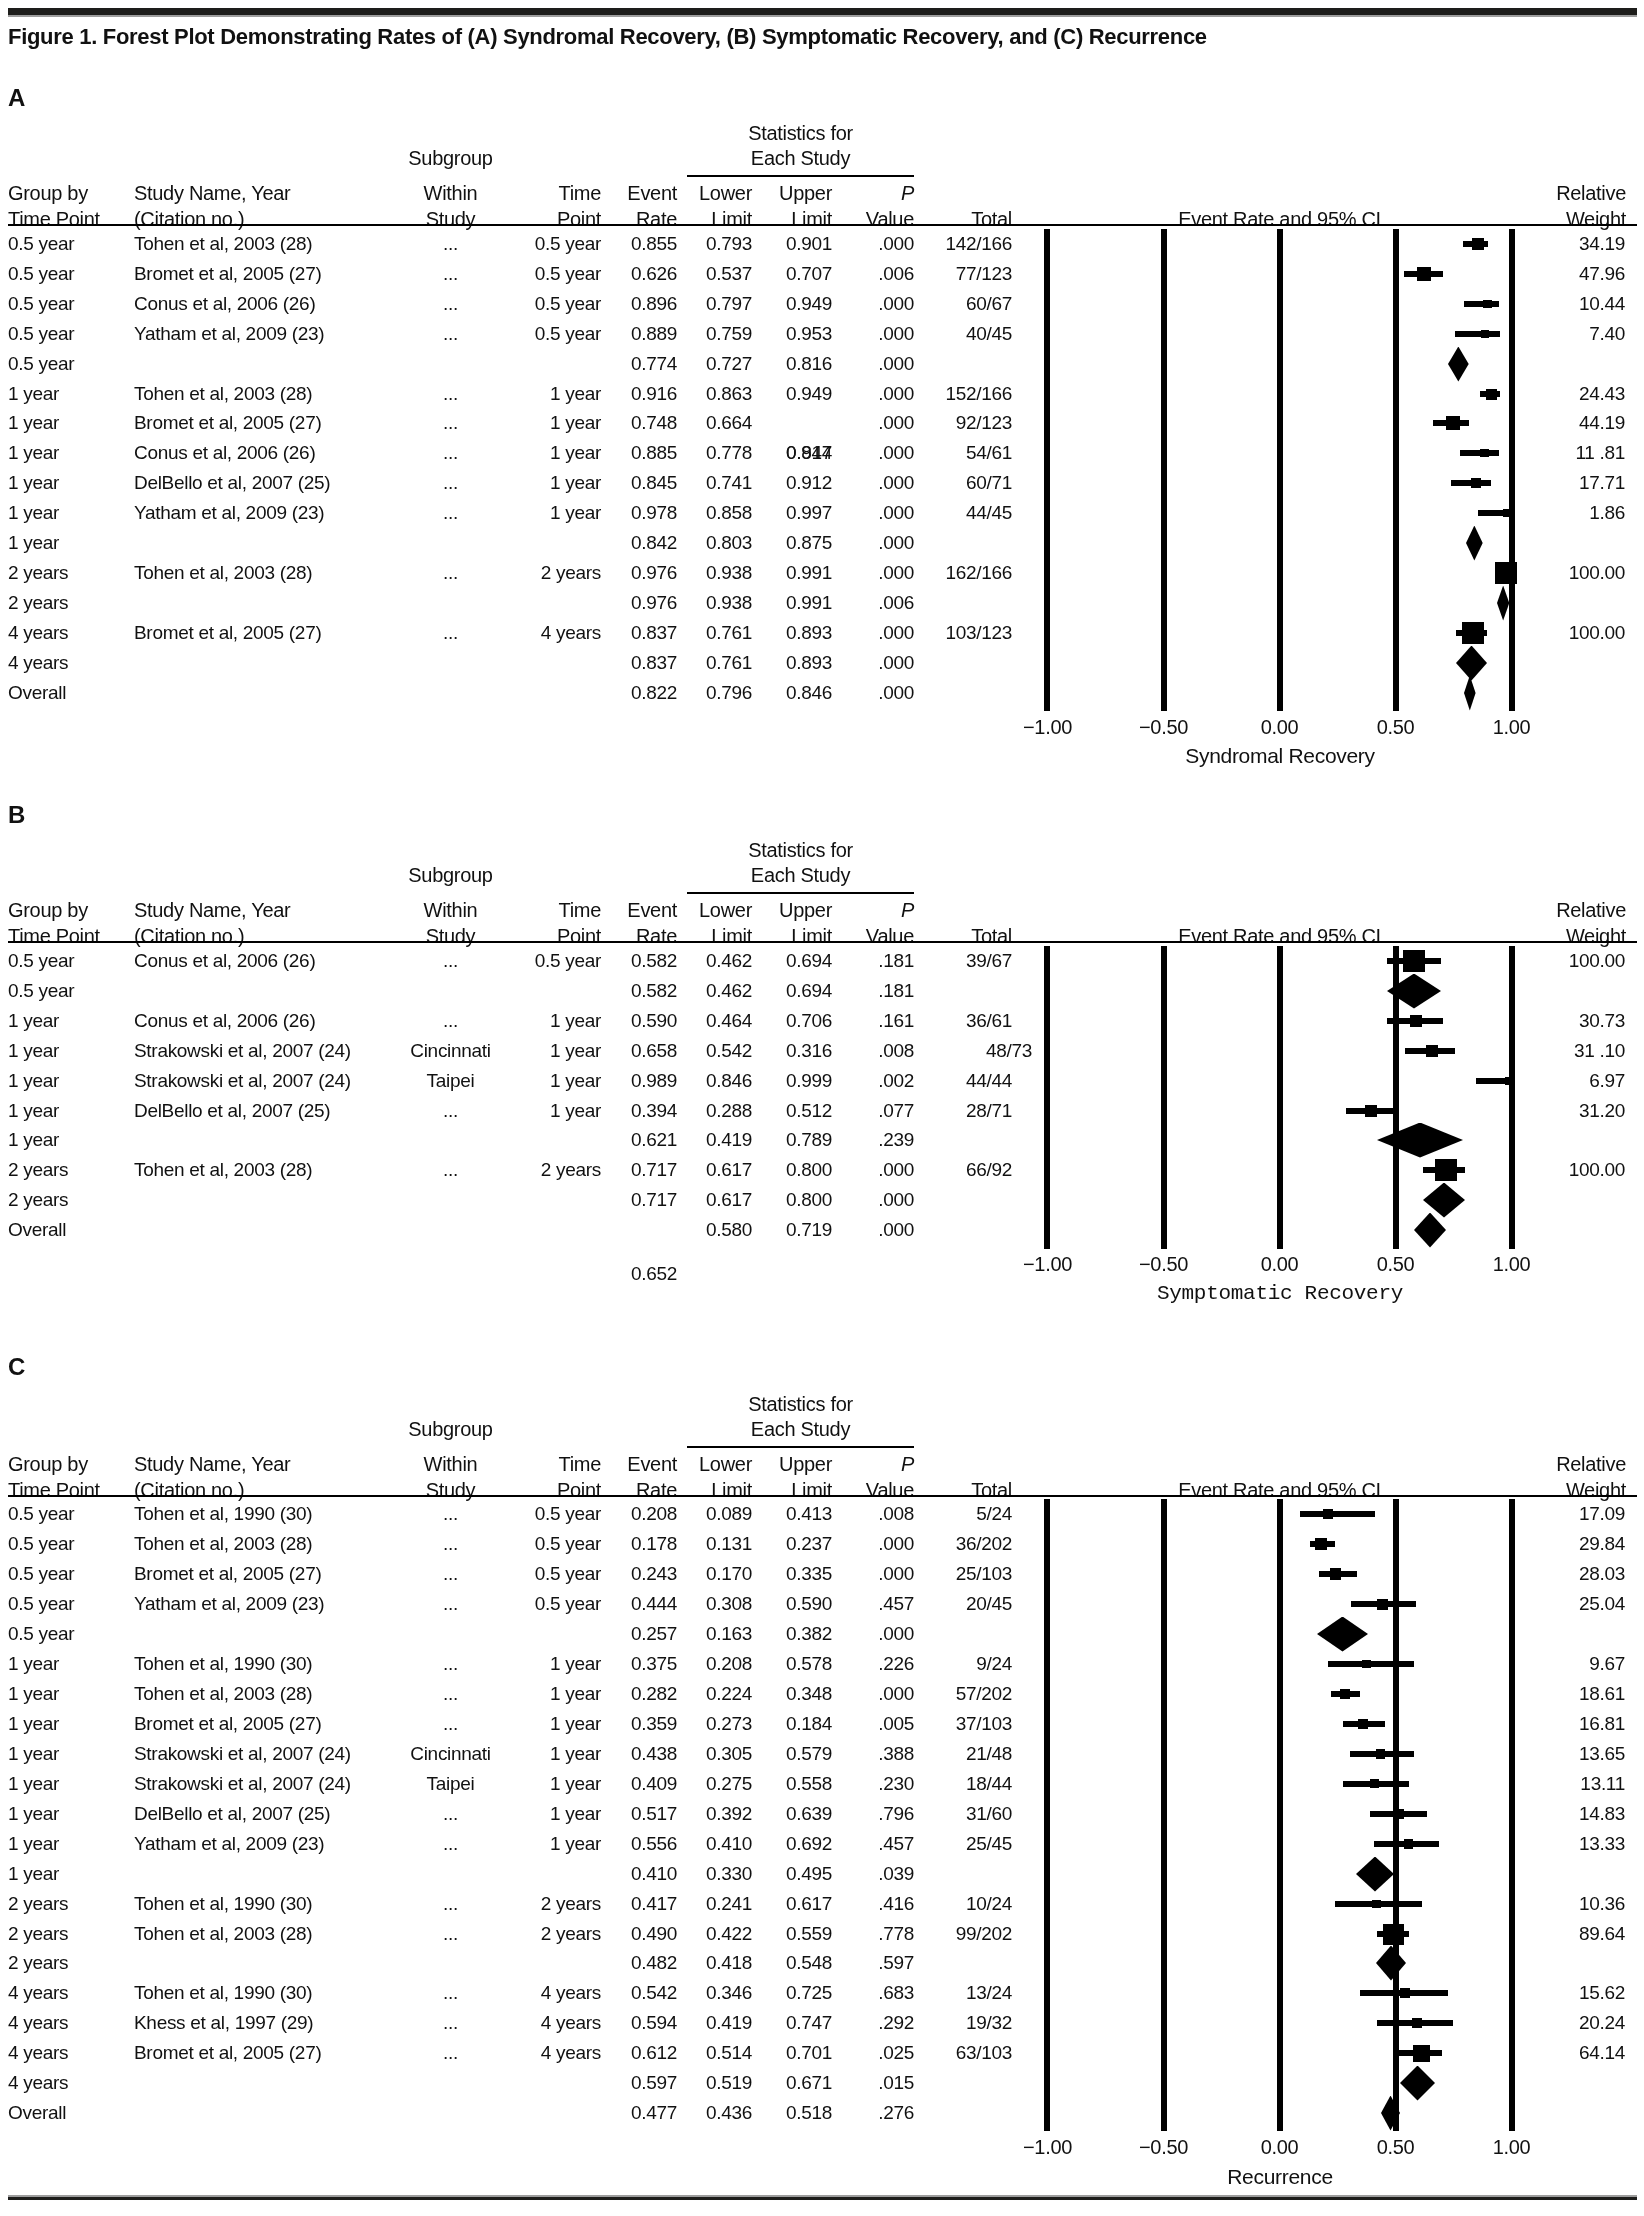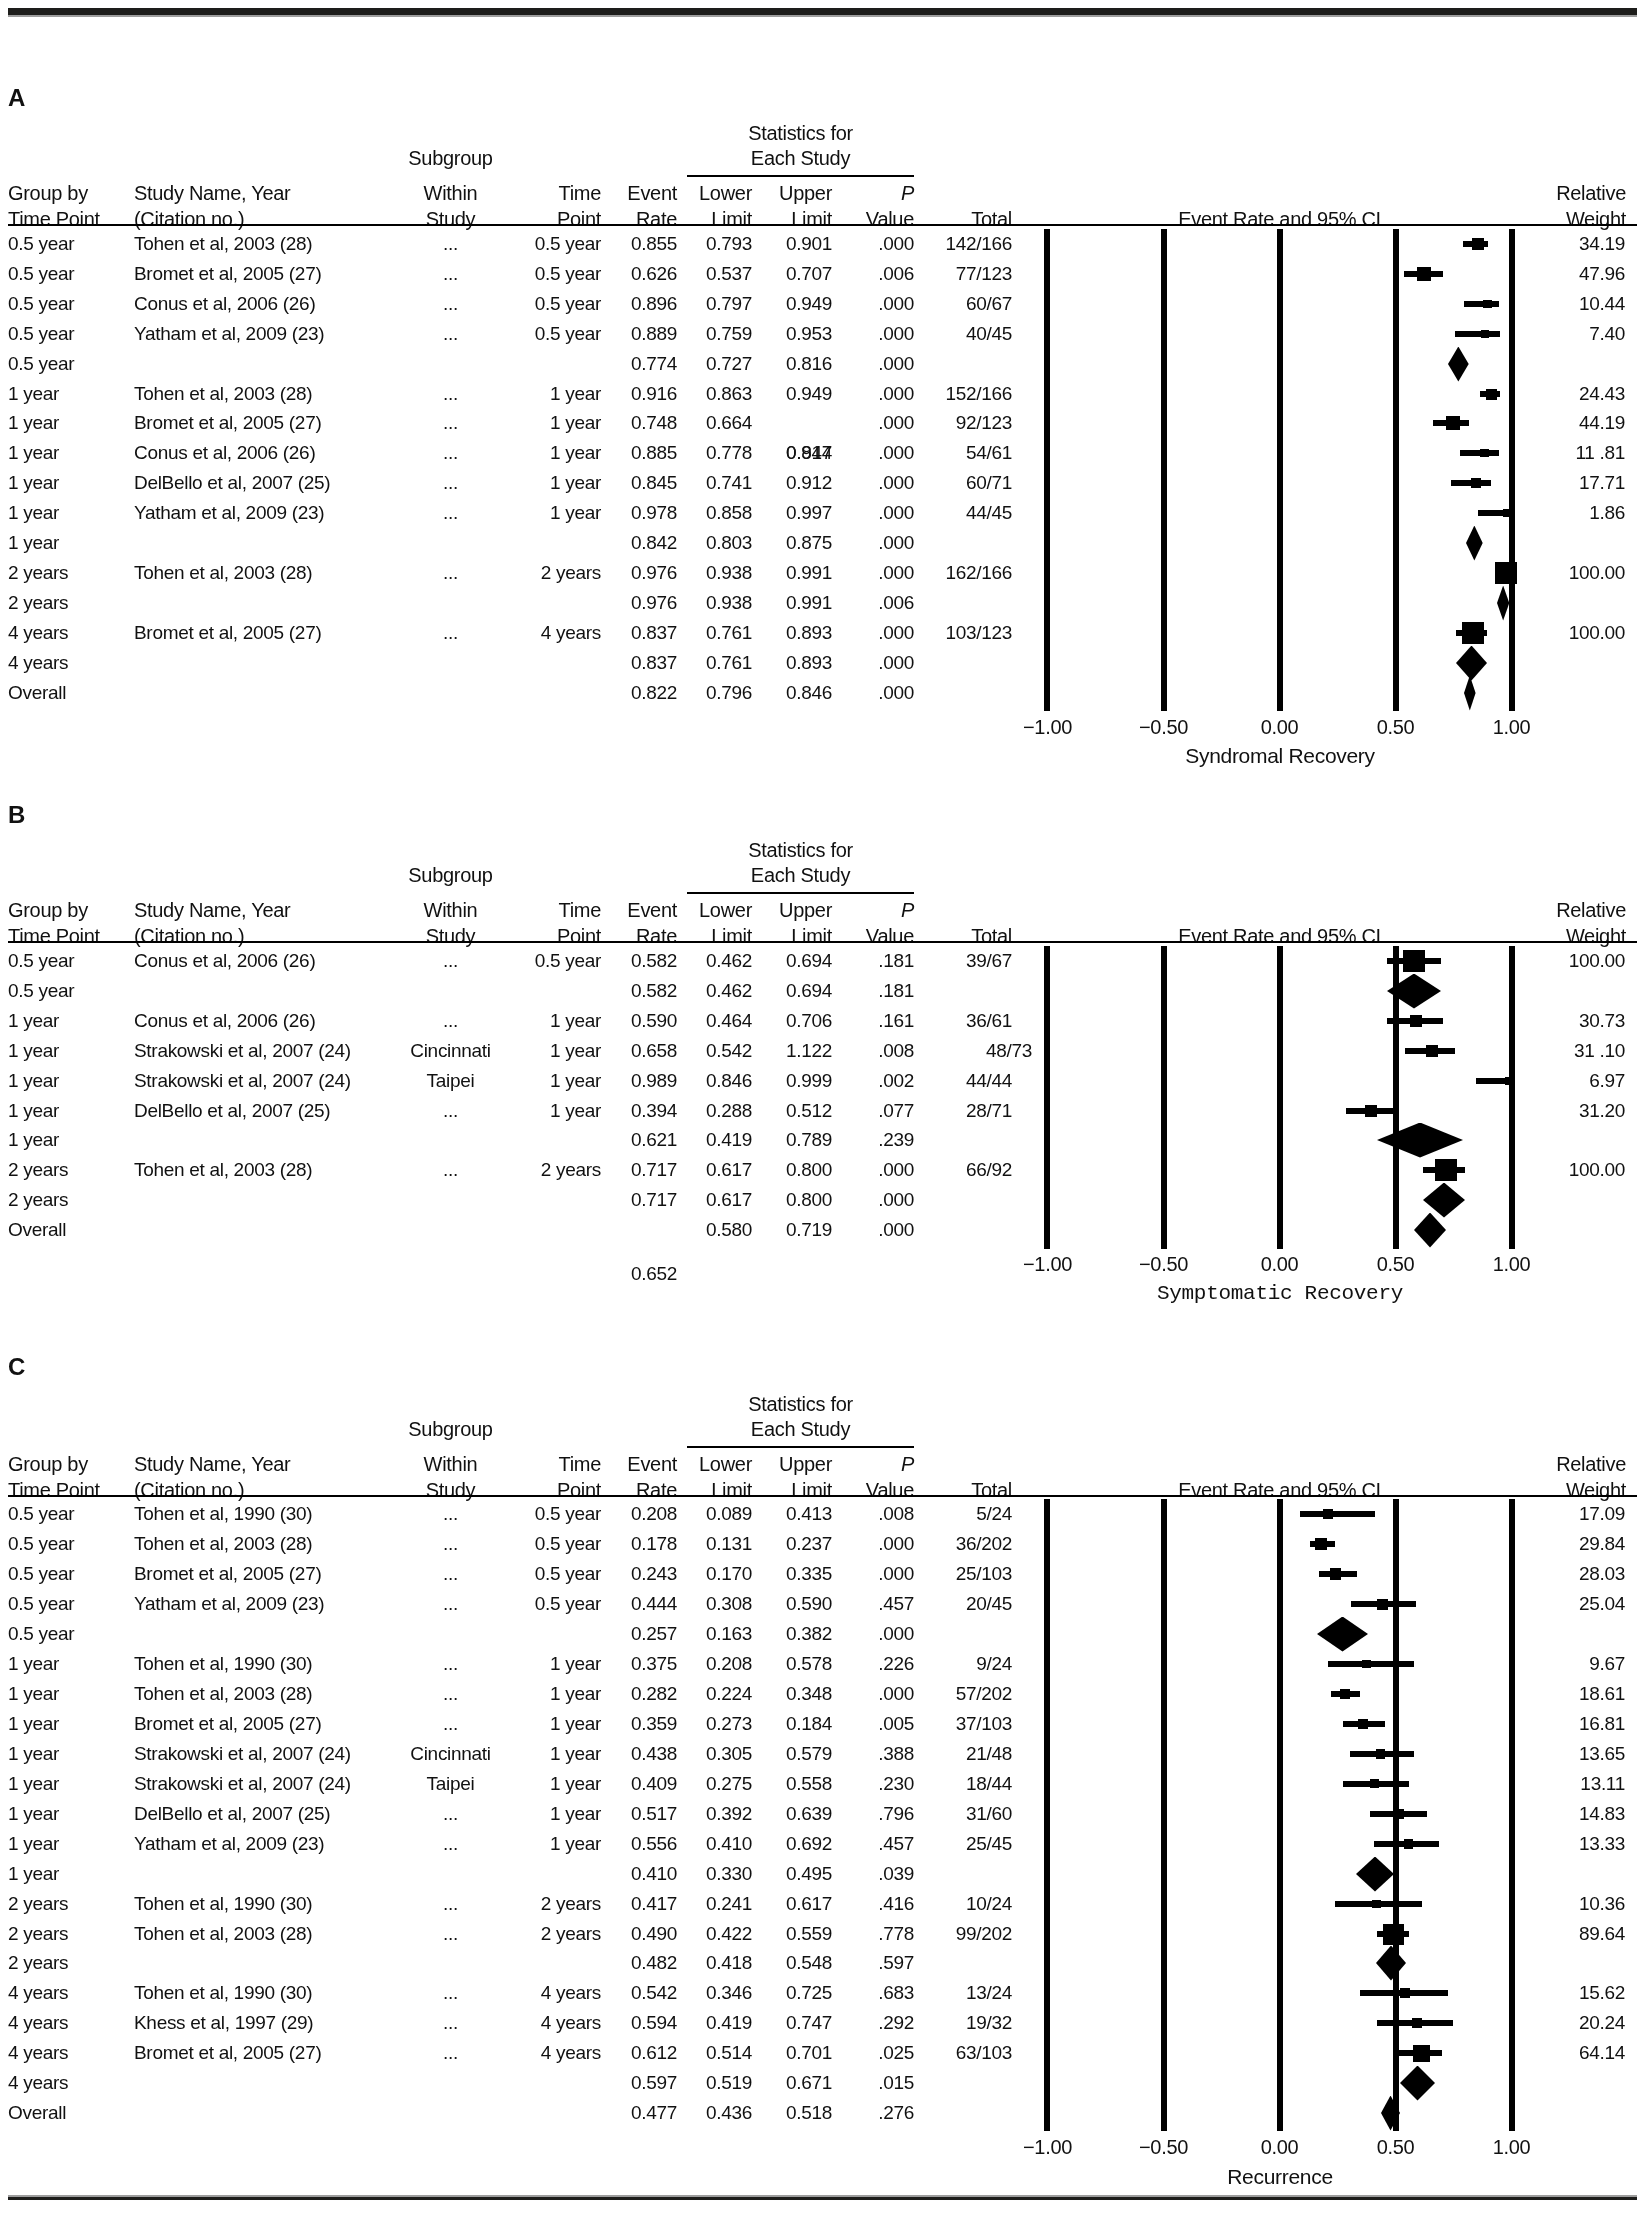--- a/index.html
+++ b/index.html
@@ -27,20 +27,21 @@
   .axis-title{position:absolute;width:478px;text-align:center;font-size:21px;letter-spacing:-0.3px;}
   .botrule{position:absolute;left:8px;top:2197px;width:1629px;height:3.2px;background:#1d1d1b;}
   .botrule-shadow{position:absolute;left:8px;top:2195px;width:1629px;height:1.6px;background:#9d9d9d;}
 </style>
 </head>
 <body>
 
 <div id="page">
   <div class="toprule" style="top:8px"></div>
   <div class="toprule-shadow" style="top:15px"></div>
+  <div class="fig-title">Figure 1. Forest Plot Demonstrating Rates of (A) Syndromal Recovery, (B) Symptomatic Recovery, and (C) Recurrence</div>
 
   <section class="panel" id="panel-A" style="top:84px;height:701px">
       <div class="plabel">A</div>
       <div style="position: absolute; left: 0px; top: 35px; width: 1645px; height: 110px;">
         <div class="hline" style="left: 687px; width: 227px; top: 1.6px; text-align: center;">Statistics for</div>
         <div class="hline" style="left: 687px; width: 227px; top: 27px; text-align: center;">Each Study</div>
         <div class="spanner-rule" style="left: 687px; width: 227px; top: 56px;"></div>
         <div class="hline" style="left: 8px; width: 123px; top: 62px; text-align: left;">Group by</div>
         <div class="hline" style="left: 8px; width: 123px; top: 88px; text-align: left;">Time Point</div>
         <div class="hline" style="left: 134px; width: 263px; top: 62px; text-align: left;">Study Name, Year</div>
@@ -340,21 +341,21 @@
         <div class="ci-bar" style="left: 1387px; width: 56px; top: 12px;"></div>
         <div class="sq" style="left: 1410px; top: 9px; width: 11.8px; height: 11.8px;"></div>
       </div>
       <div class="row" style="top: 235px; height: 30px;">
         <div class="cell l" style="left: 8px; width: 123px;">1 year</div>
         <div class="cell l" style="left: 134px; width: 263px;">Strakowski et al, 2007 (24)</div>
         <div class="cell c" style="left: 393px; width: 115px;">Cincinnati</div>
         <div class="cell r" style="left: 513px; width: 88px;">1 year</div>
         <div class="cell r" style="left: 613px; width: 64px;">0.658</div>
         <div class="cell r" style="left: 687px; width: 65px;">0.542</div>
-        <div class="cell r" style="left: 766px; width: 66px;">1.122</div>
+        <div class="cell r" style="left: 766px; width: 66px;">0.316</div>
         <div class="cell r" style="left: 842px; width: 72px;">.008</div>
         <div class="cell r" style="left: 940px; width: 92px;">48/73</div>
         <div class="cell r" style="left: 1544px; width: 81px;">31 .10</div>
         <div class="ci-bar" style="left: 1405px; width: 50px; top: 12px;"></div>
         <div class="sq" style="left: 1426px; top: 9px; width: 12px; height: 12px;"></div>
       </div>
       <div class="row" style="top: 265px; height: 30px;">
         <div class="cell l" style="left: 8px; width: 123px;">1 year</div>
         <div class="cell l" style="left: 134px; width: 263px;">Strakowski et al, 2007 (24)</div>
         <div class="cell c" style="left: 393px; width: 115px;">Taipei</div>

